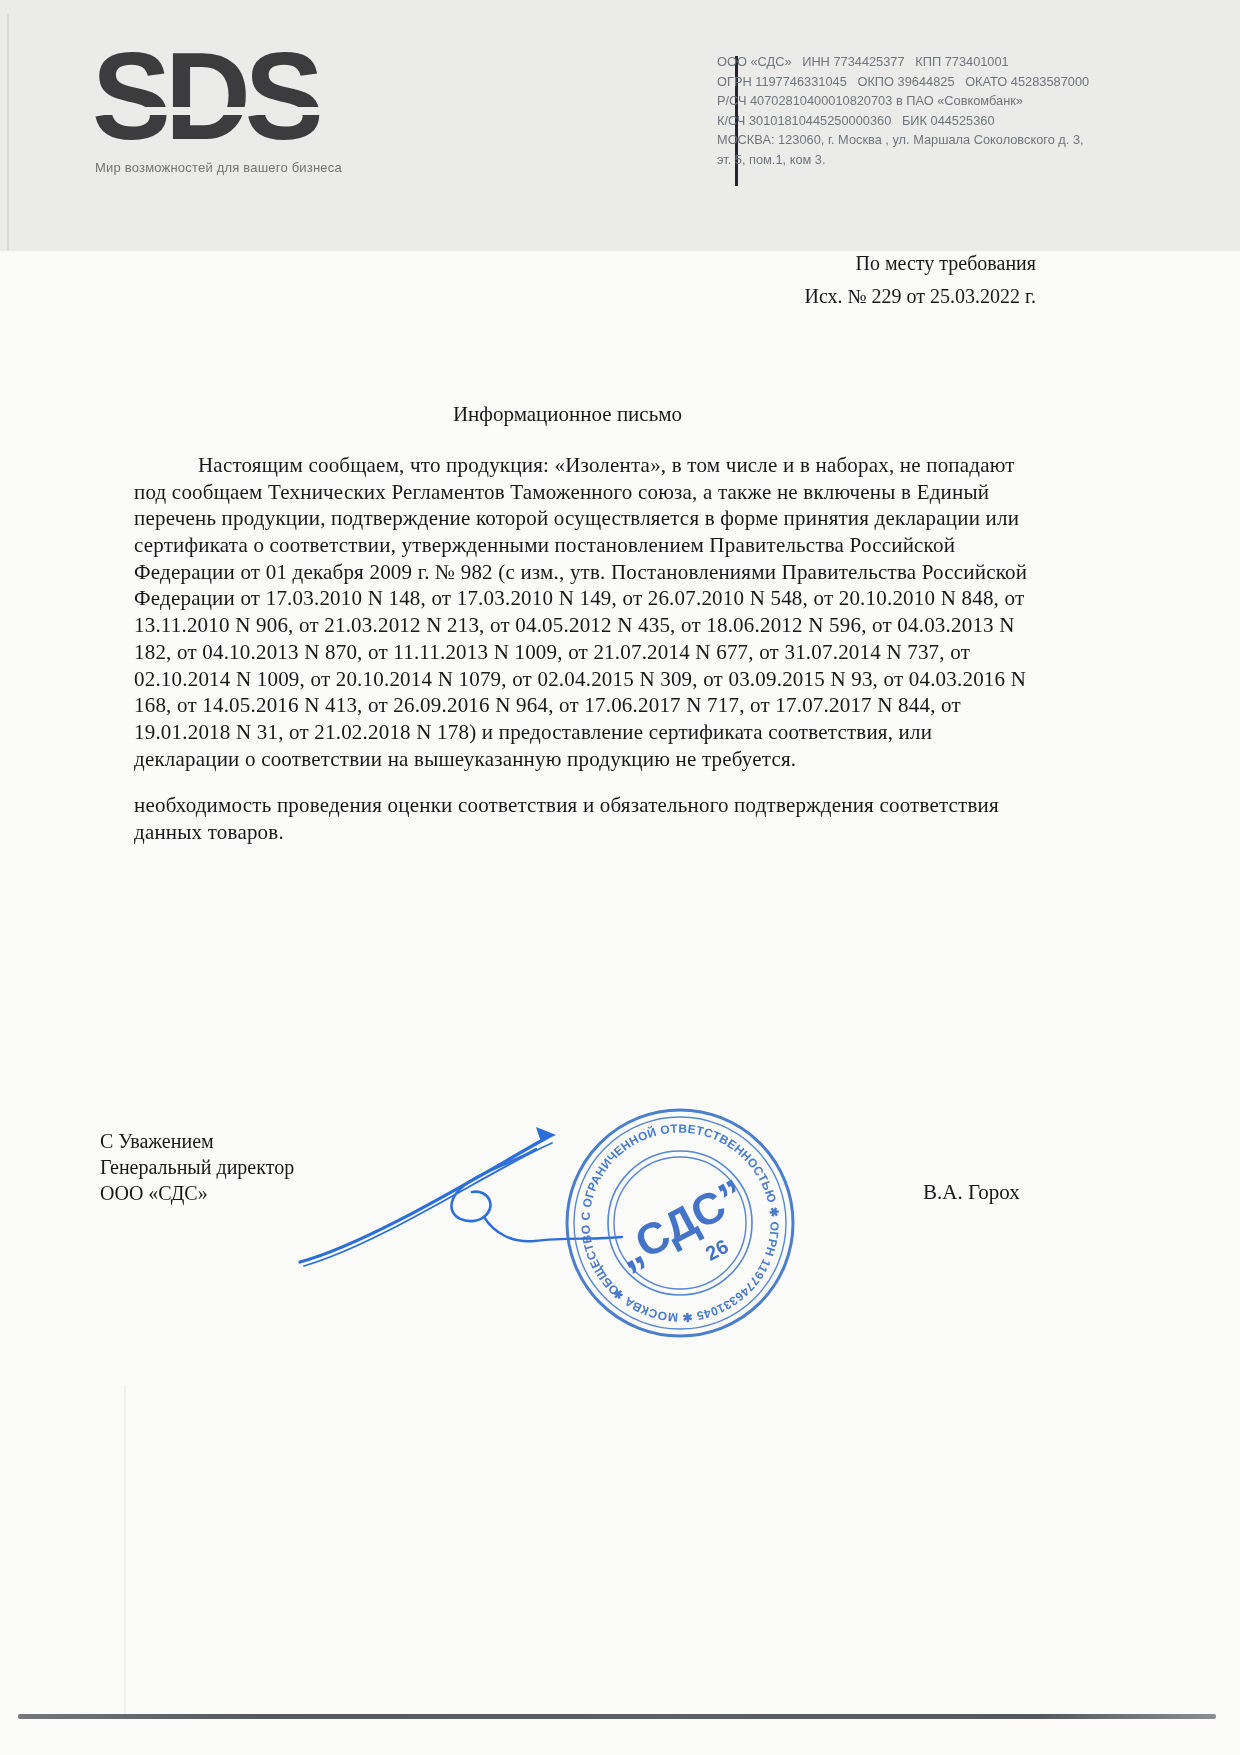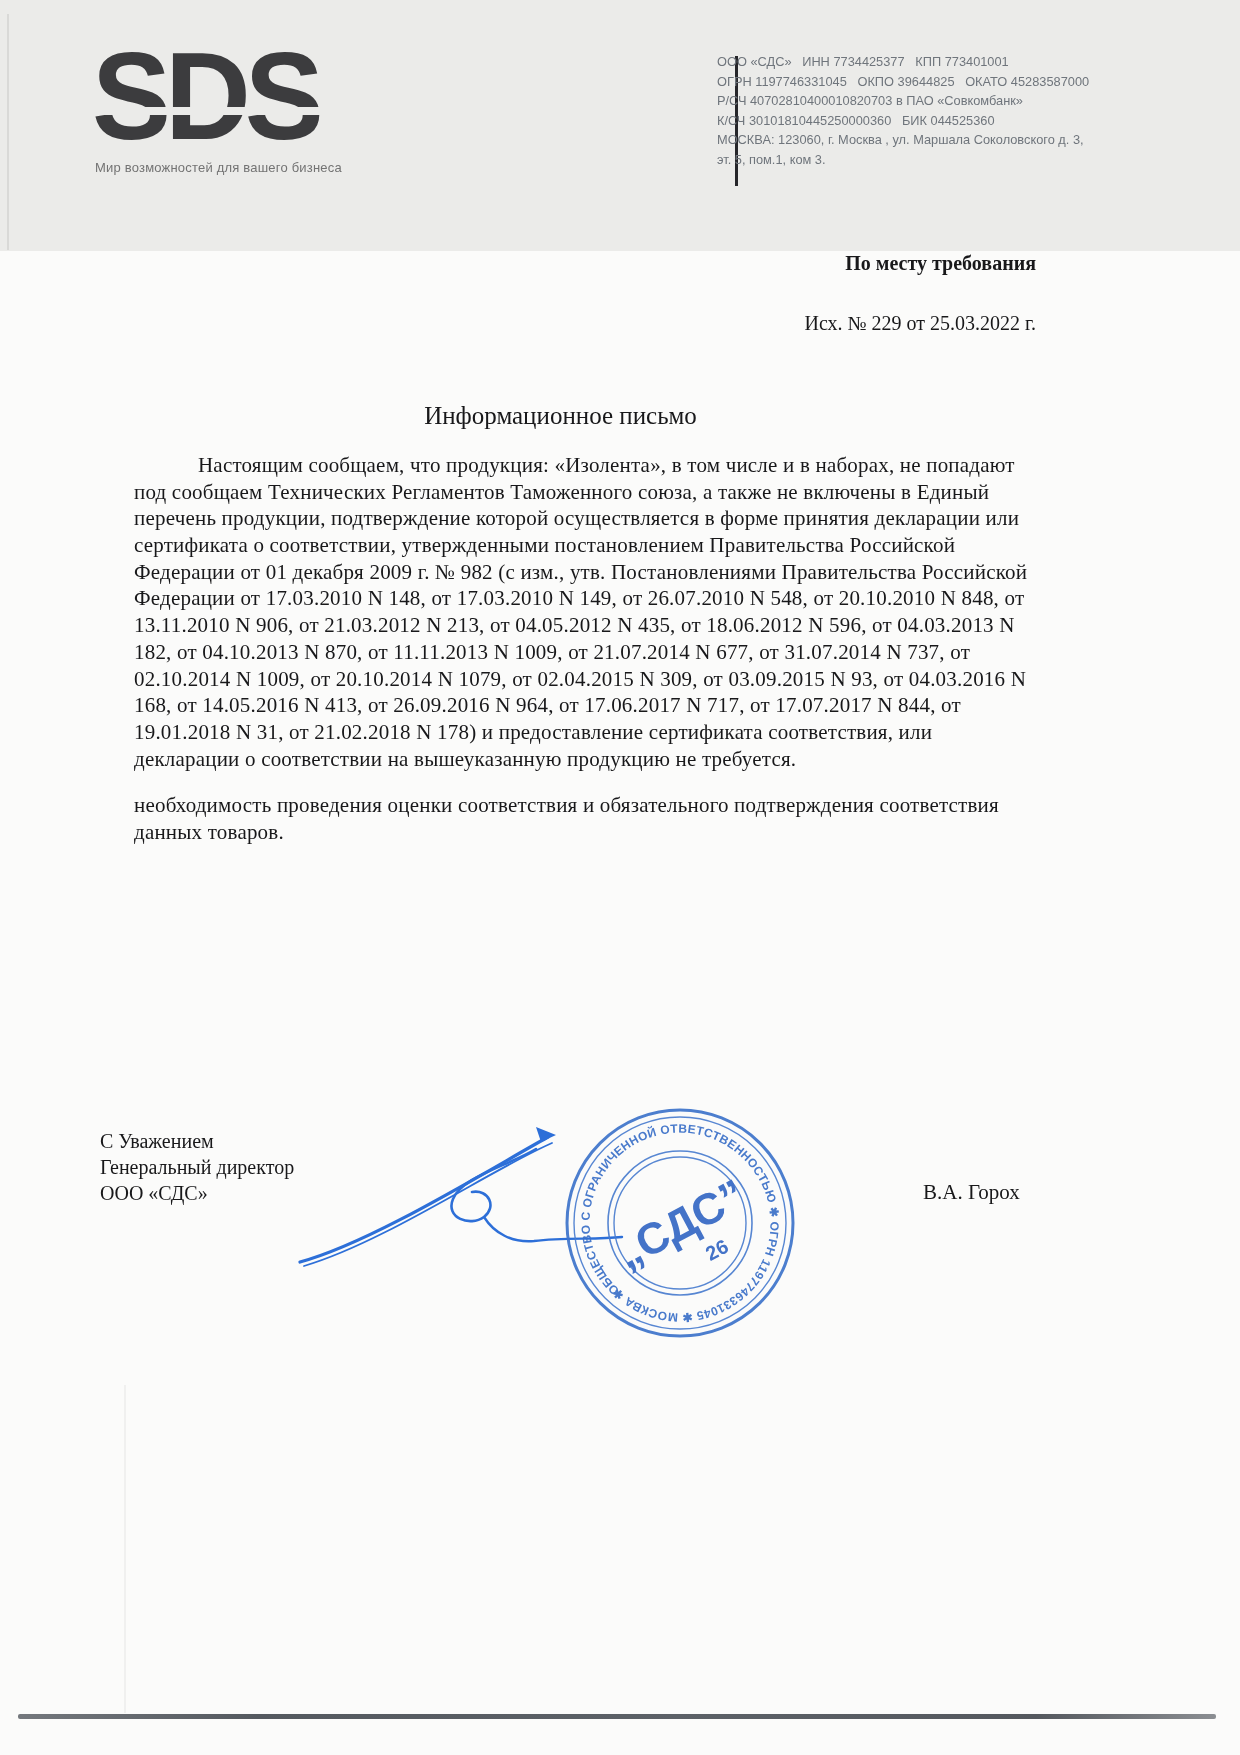--- a/index.html
+++ b/index.html
@@ -53,25 +53,25 @@
     position:absolute;left:717px;top:52px;
     font-family:"Liberation Sans", sans-serif;
     font-size:12.8px;line-height:19.6px;color:#6f757c;
   }
   .detail-line{white-space:pre;}
   
   .ref{
     position:absolute;left:600px;top:252px;width:436px;
     text-align:right;font-size:20px;
   }
-  .ref .addressee{margin-bottom:37px;font-weight:bold;}
+  .ref .addressee{margin-bottom:10px;}
   
   .title{
-    position:absolute;left:8px;top:402px;width:1105px;
-    text-align:center;font-size:25px;
+    position:absolute;left:15px;top:402px;width:1105px;
+    text-align:center;font-size:21px;
   }
   .para{
     position:absolute;left:90px;width:1068px;
     font-size:21px;letter-spacing:0.2px;
   }
   .para .ln{height:26.7px;white-space:nowrap;margin-left:44px;}
   .p1{top:453px;}
   .p1 .ln:first-child{padding-left:64px;}
   .p2{top:793px;}
   

